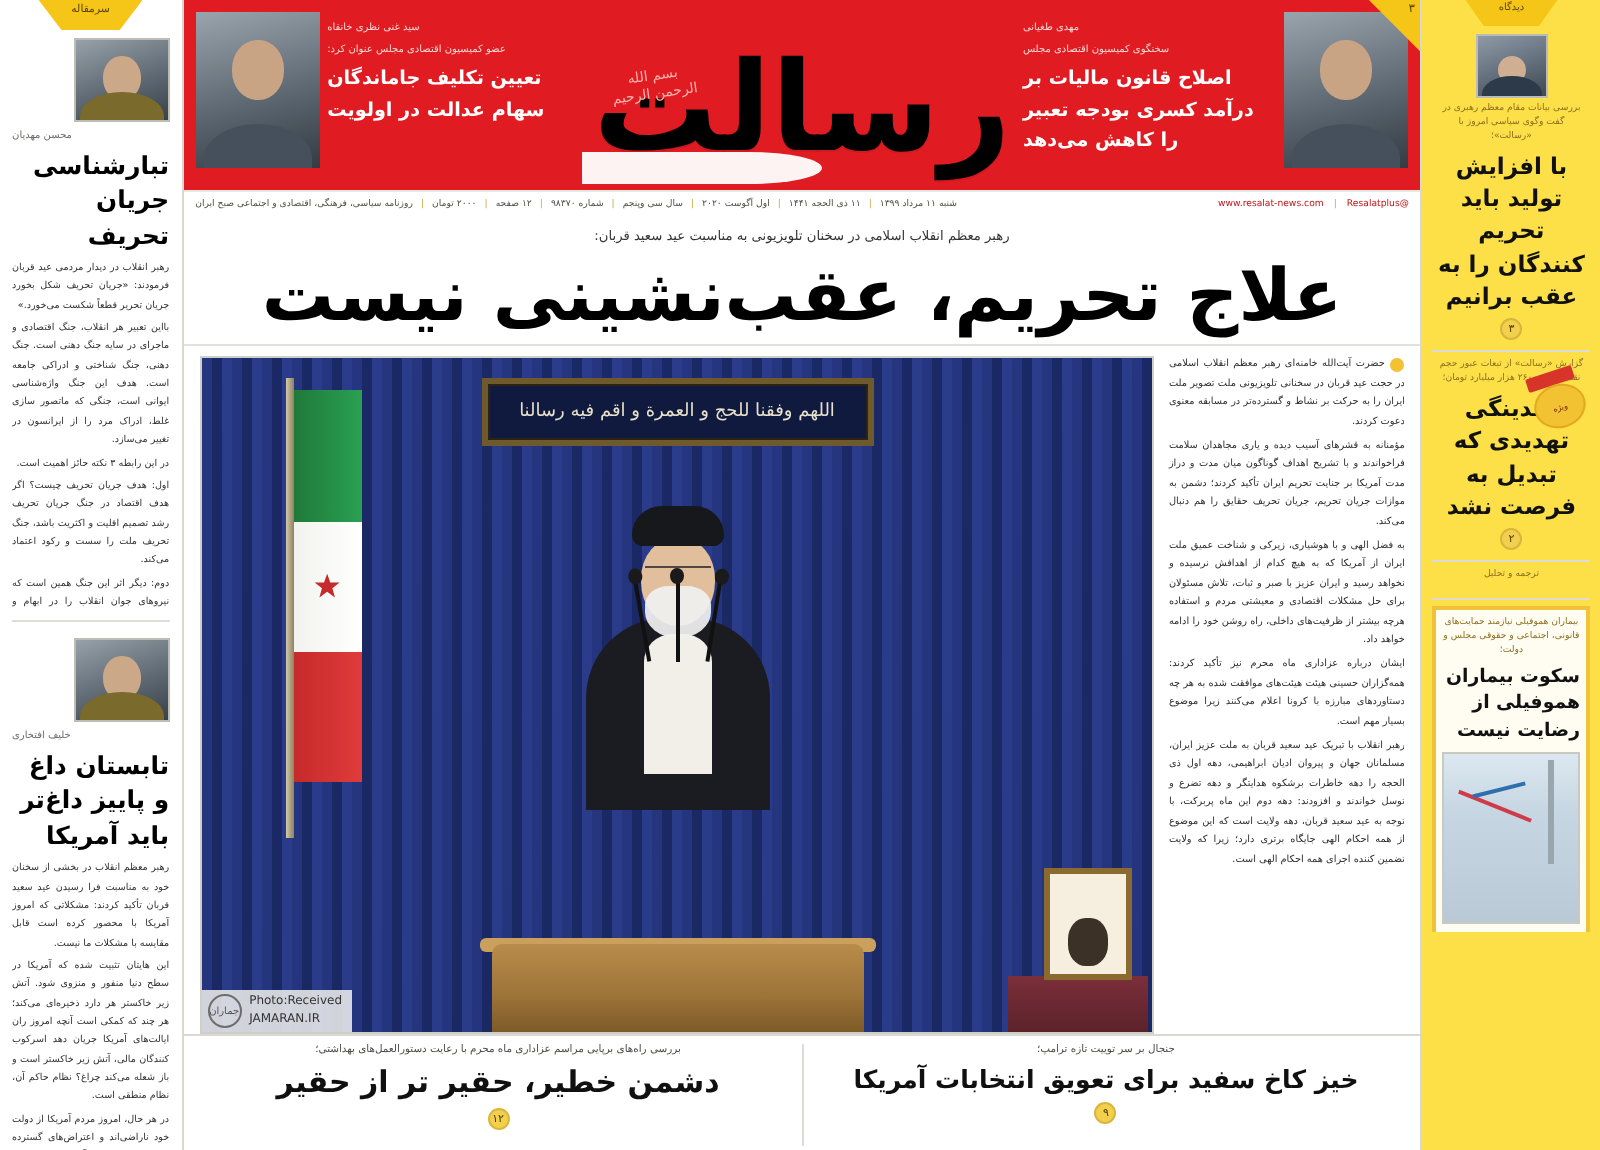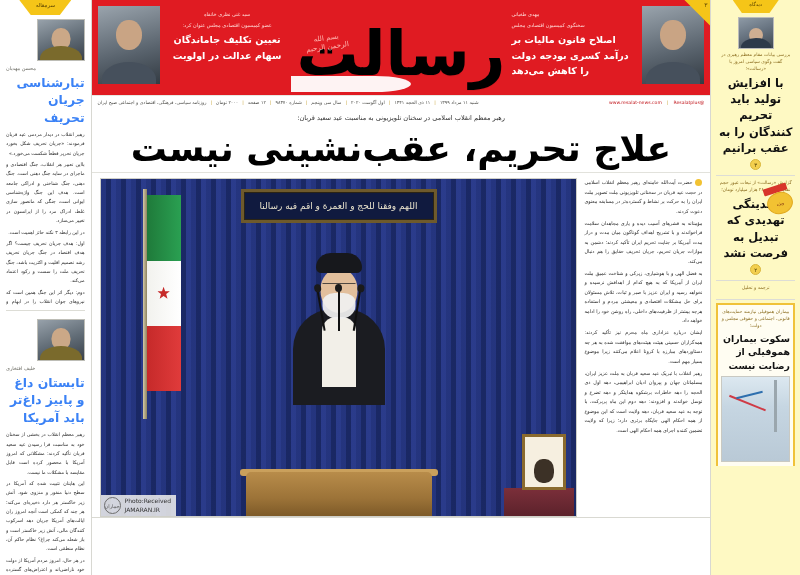--- a/index.html
+++ b/index.html
@@ -21,21 +21,21 @@
     height: 575px;
     background: #fdfdfb;
     display: flex;
     flex-direction: row;
   }
 
   
   .right-rail {
     width: 130px;
     height: 575px;
-    background: #fef9c3;
+    background: #fde047;
     border-left: 1px solid #d8d8d2;
     padding: 2px 5px 0 5px;
     position: relative;
     display: flex;
     flex-direction: column;
   }
   .rail-tab {
     position: absolute;
     top: 0; left: 50%;
     transform: translateX(-50%);
@@ -230,21 +230,21 @@
     content: "";
     position: absolute;
     left: 50%; bottom: -12px;
     width: 54px; height: 34px;
     transform: translateX(-50%);
     border-radius: 50% 50% 0 0;
     background: #46505c;
     z-index: 2;
   }
   .mast-txt { flex: 1; text-align: left; padding-top: 4px; }
-  .mast-side.left .mast-txt { text-align: center; }
+  .mast-side.left .mast-txt { text-align: left; }
   .mast-kicker {
     font-size: 5px;
     line-height: 1.6;
     color: #ffd9d6;
     margin-bottom: 3px;
   }
   .mast-headline {
     font-size: 9.6px;
     font-weight: bold;
     line-height: 1.62;
@@ -637,21 +637,21 @@
     color: #6b6b63;
     text-align: left;
     margin-bottom: 3px;
   }
   .lr-head {
     font-size: 12.4px;
     font-weight: bold;
     line-height: 1.4;
     text-align: right;
     letter-spacing: -0.3px;
-    color: #3b82f6;
+    color: #000000;
     margin-bottom: 4px;
   }
   .lr-body {
     font-size: 4.8px;
     line-height: 1.95;
     text-align: justify;
     color: #2e2e2e;
     overflow: hidden;
   }
   .lr-body p { margin-bottom: 2px; }
@@ -702,21 +702,21 @@
 
     <header class="masthead">
       <div class="corner-fold"></div>
       <div class="corner-fold-num">۳</div>
 
       <div class="mast-side right">
         <div class="mast-photo"></div>
         <div class="mast-txt">
           <div class="mast-kicker">مهدی طغیانی</div>
           <div class="mast-kicker">سخنگوی کمیسیون اقتصادی مجلس</div>
-          <div class="mast-headline">اصلاح قانون مالیات بر درآمد کسری بودجه دولت را کاهش می‌دهد</div>
+          <div class="mast-headline">اصلاح قانون مالیات بر درآمد کسری بودجه تعبیر را کاهش می‌دهد</div>
         </div>
       </div>
 
       <div class="mast-logo">
         <div class="logo-swoosh"></div>
         <div class="logo-stamp">بسم الله الرحمن الرحیم</div>
         <div class="logo-word">رسالت</div>
       </div>
 
       <div class="mast-side left">
@@ -806,20 +806,30 @@
           <span class="credit-logo">جماران</span>
           <span class="credit-lines">
             <div>Photo:Received</div>
             <div>JAMARAN.IR</div>
           </span>
         </figcaption>
       </figure>
     </section>
 
     <section class="bottom-strip">
+      <div class="teaser">
+        <div class="teaser-kicker">جنجال بر سر توییت تازه ترامپ؛</div>
+        <div class="teaser-head sm">خیز کاخ سفید برای تعویق انتخابات آمریکا</div>
+        <div class="pagebadge">۹</div>
+      </div>
+      <div class="teaser">
+        <div class="teaser-kicker">بررسی راه‌های برپایی مراسم عزاداری ماه محرم با رعایت دستورالعمل‌های بهداشتی؛</div>
+        <div class="teaser-head">دشمن خطیر، حقیر تر از حقیر</div>
+        <div class="pagebadge">۱۲</div>
+      </div>
     </section>
   </main>
 
   <aside class="left-rail">
     <div class="lr-tab">سرمقاله</div>
 
     <div class="lr-block">
       <div class="lr-photo"></div>
       <div class="lr-author">محسن مهدیان</div>
       <div class="lr-head">تبارشناسی جریان تحریف</div>

